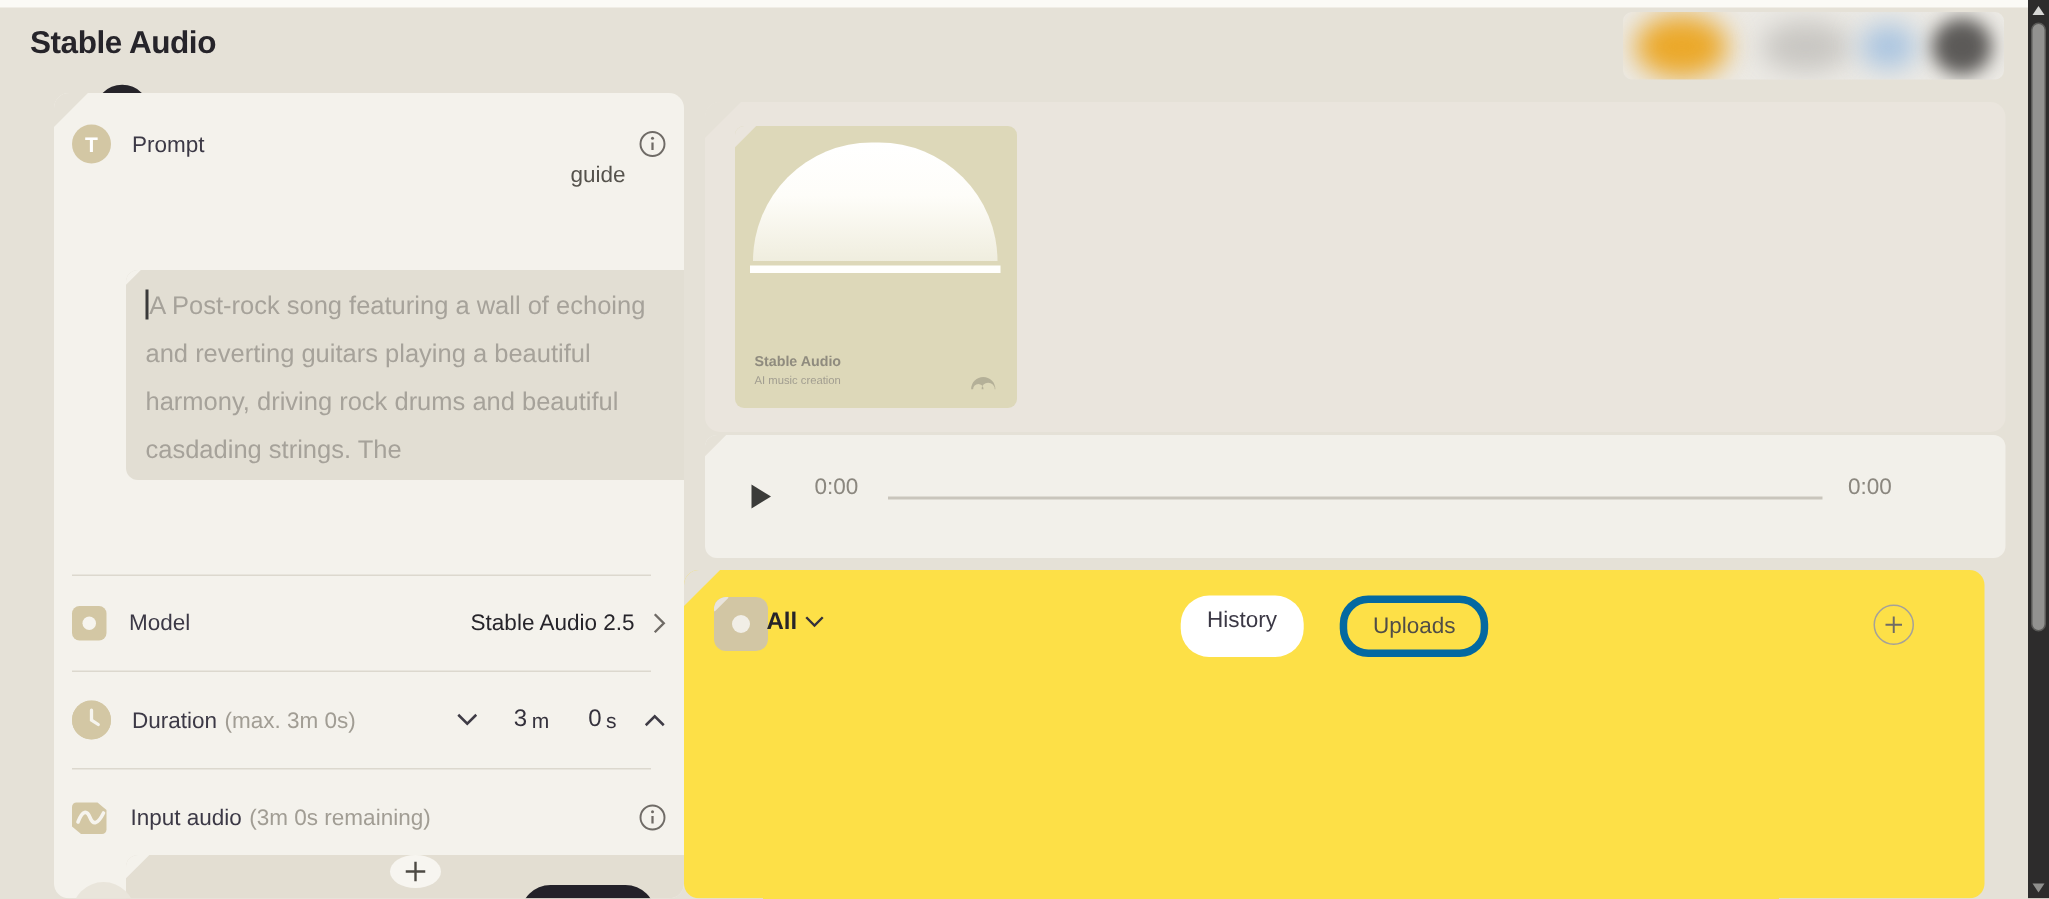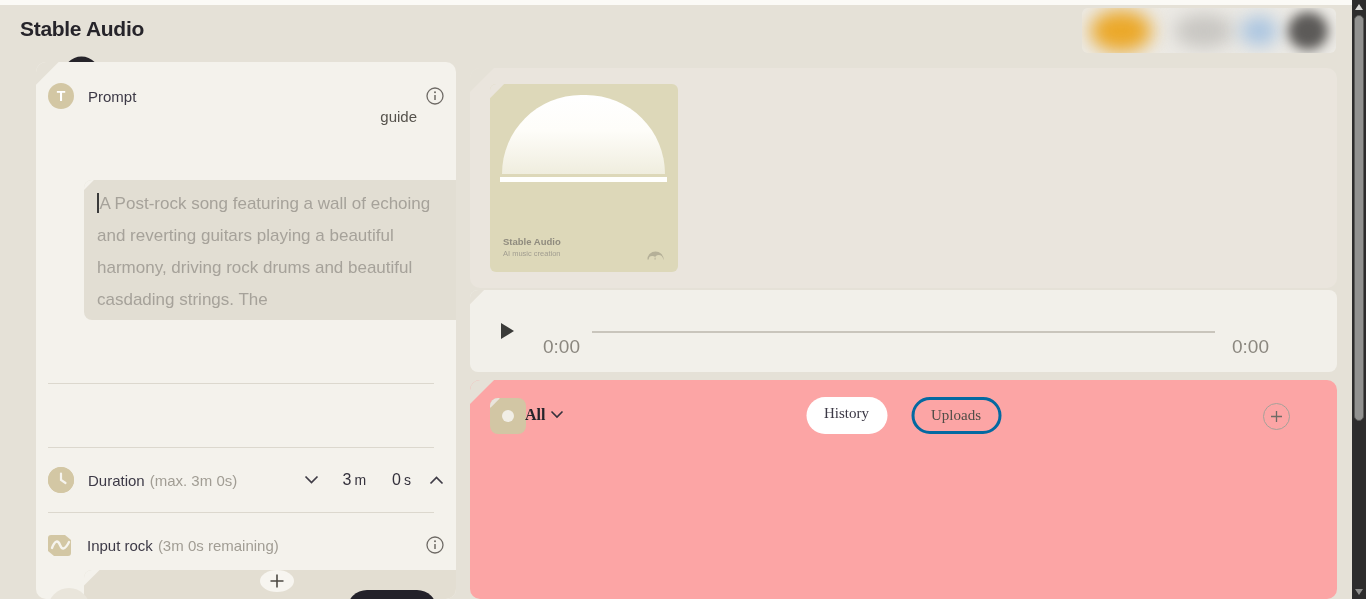--- a/index.html
+++ b/index.html
@@ -72,33 +72,33 @@
   .main-top{left:470px;top:68px;width:867px;height:220px;background:var(--main-panel-bg);border-radius:10px;--cs:34px;}
   .artwork{left:20px;top:16px;width:188px;height:188px;background:var(--artwork-bg);border-radius:6px;--cutbg:var(--main-panel-bg);--cs:20px;position:absolute;}
   .dome{position:absolute;left:12px;top:11px;width:163px;height:79px;border-radius:163px 163px 0 0;
     background:linear-gradient(180deg,#ffffff 0%,#fefdf9 45%,rgba(255,255,253,0.55) 100%);}
   .dome-bar{position:absolute;left:10px;top:93px;width:167px;height:5px;background:#fffffd;}
   .art-title{position:absolute;left:13px;top:152px;font-size:9.5px;font-weight:700;color:#8f8b7e;}
   .art-sub{position:absolute;left:13px;top:165px;font-size:7.5px;color:#a19d90;}
   .art-logo{position:absolute;right:14px;bottom:12px;opacity:0.35;}
   .player{left:470px;top:290px;width:867px;height:82px;background:var(--player-bg);border-radius:8px;--cs:20px;}
   .play-btn{position:absolute;left:31px;top:33px;width:0;height:0;border-top:8px solid transparent;border-bottom:8px solid transparent;border-left:13px solid #3b3b39;cursor:pointer;}
-  .time{position:absolute;font-size:19px;color:var(--text-gray);top:46px;}
+  .time{position:absolute;font-size:15px;color:var(--text-gray);top:26px;}
   .time.cur{left:73px;}
   .time.tot{left:762px;}
   .track{position:absolute;left:122px;top:41px;width:623px;height:1.5px;background:#c9c5bc;cursor:pointer;}
-  .main-bottom{left:470px;top:380px;width:867px;height:219px;background:#fca5a5;border-radius:10px;font-family:Liberation Serif, serif;--cs:34px;}
+  .main-bottom{left:456px;top:380px;width:867px;height:219px;background:#fde047;border-radius:10px;--cs:34px;}
   .filter-icon{position:absolute;left:20px;top:18px;width:36px;height:36px;border-radius:8px;background:#d2c6a4;--cutbg:#e9e4dc;--cs:13px;}
   .filter-icon::after{content:"";position:absolute;left:50%;top:50%;width:12px;height:12px;margin:-6px 0 0 -6px;border-radius:50%;background:#f1eee6;}
   .filter-label{position:absolute;left:55px;top:26px;font-size:16px;font-weight:700;color:var(--text-dark);}
   .filter-chev{position:absolute;left:80px;top:30px;}
   .tabs{position:absolute;left:50%;top:17px;transform:translateX(-50%);display:flex;gap:24px;}
   .tab{border-radius:19px;padding:8px 18px;font-size:15px;cursor:pointer;}
   .tab.active{background:#ffffff;color:#3b3845;}
-  .tab.inactive{border:3px solid #0369a1;color:#504d47;padding:7px 17px;}
+  .tab.inactive{border:5px solid #0369a1;color:#504d47;padding:7px 17px;}
   .plus-btn{position:absolute;right:47px;top:23px;width:27px;height:27px;border-radius:50%;border:1.5px solid #a5a199;display:flex;align-items:center;justify-content:center;cursor:pointer;}
   svg{display:block;}
 </style>
 </head>
 <body>
 
 <div id="app">
   <div class="abs top-strip"></div>
 
   <div class="abs brand">
@@ -136,20 +136,31 @@
       <div class="prompt-text"><span class="caret"></span><span>A Post-rock song featuring a wall of echoing and reverting guitars playing a beautiful harmony, driving rock drums and beautiful casdading strings. The</span></div>
       <div class="ta-scroll">
         
         
         
       </div>
     </div>
 
     <div class="divider" style="top:321px;"></div>
 
+    <div class="row" style="top:335px;height:36px;">
+      <span class="sq-icon"></span>
+      <span class="row-label">Model</span>
+      <span class="spacer"></span>
+      <span class="value">Stable Audio 2.5</span>
+      <span class="chev-right">
+        <svg width="9" height="15" viewBox="0 0 9 15">
+            <polyline points="1.5,1.5 7.5,7.5 1.5,13.5" fill="none" stroke="#6f6b66" stroke-width="1.6"></polyline>
+          </svg>
+      </span>
+    </div>
     <div class="divider" style="top:385px;"></div>
 
     <div class="row" style="top:400px;height:36px;">
       <span class="circle-icon" style="position:relative;">
         <svg width="26" height="26" viewBox="0 0 26 26" style="position:absolute;left:0;top:0;">
             <circle cx="13" cy="13" r="13" fill="#d3c7a4"></circle>
             <polyline points="13,6.5 13,13 17.5,16" fill="none" stroke="#f6f4ee" stroke-width="2.2" stroke-linecap="round"></polyline>
           </svg>
       </span>
       <span class="row-label">Duration</span>
@@ -176,21 +187,21 @@
     </div>
     <div class="divider" style="top:450px;"></div>
 
     <div class="row" style="top:466px;height:34px;">
       <span style="margin-right:14px;flex:none;">
         <svg width="25" height="24" viewBox="0 0 25 24">
             <path fill="#d3c7a4" d="M3,2 h14 l6,5 v13 a3,3 0 0 1 -3,3 h-14 l-6,-5 v-13 a3,3 0 0 1 3,-3 z"></path>
             <path d="M4,15 C7,7 10,7 12,12 C14,17 17,17 21,9" fill="none" stroke="#f6f4ee" stroke-width="2.4" stroke-linecap="round"></path>
           </svg>
       </span>
-      <span class="row-label">Input rock</span>
+      <span class="row-label">Input audio</span>
       <span class="row-hint">(3m 0s remaining)</span>
       <span class="spacer"></span>
       <span class="info-icon">
         <svg width="18" height="18" viewBox="0 0 18 18">
             <circle cx="9" cy="9" r="8" fill="none" stroke="#6f6b66" stroke-width="1.3"></circle>
             <line x1="9" y1="8" x2="9" y2="13" stroke="#6f6b66" stroke-width="1.5"></line>
             <circle cx="9" cy="5.2" r="1" fill="#6f6b66"></circle>
           </svg>
       </span>
     </div>

